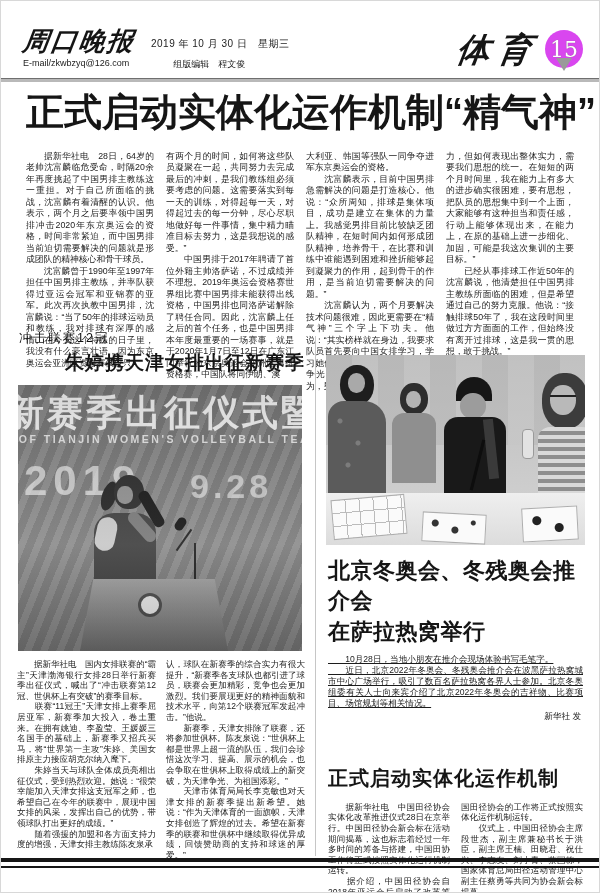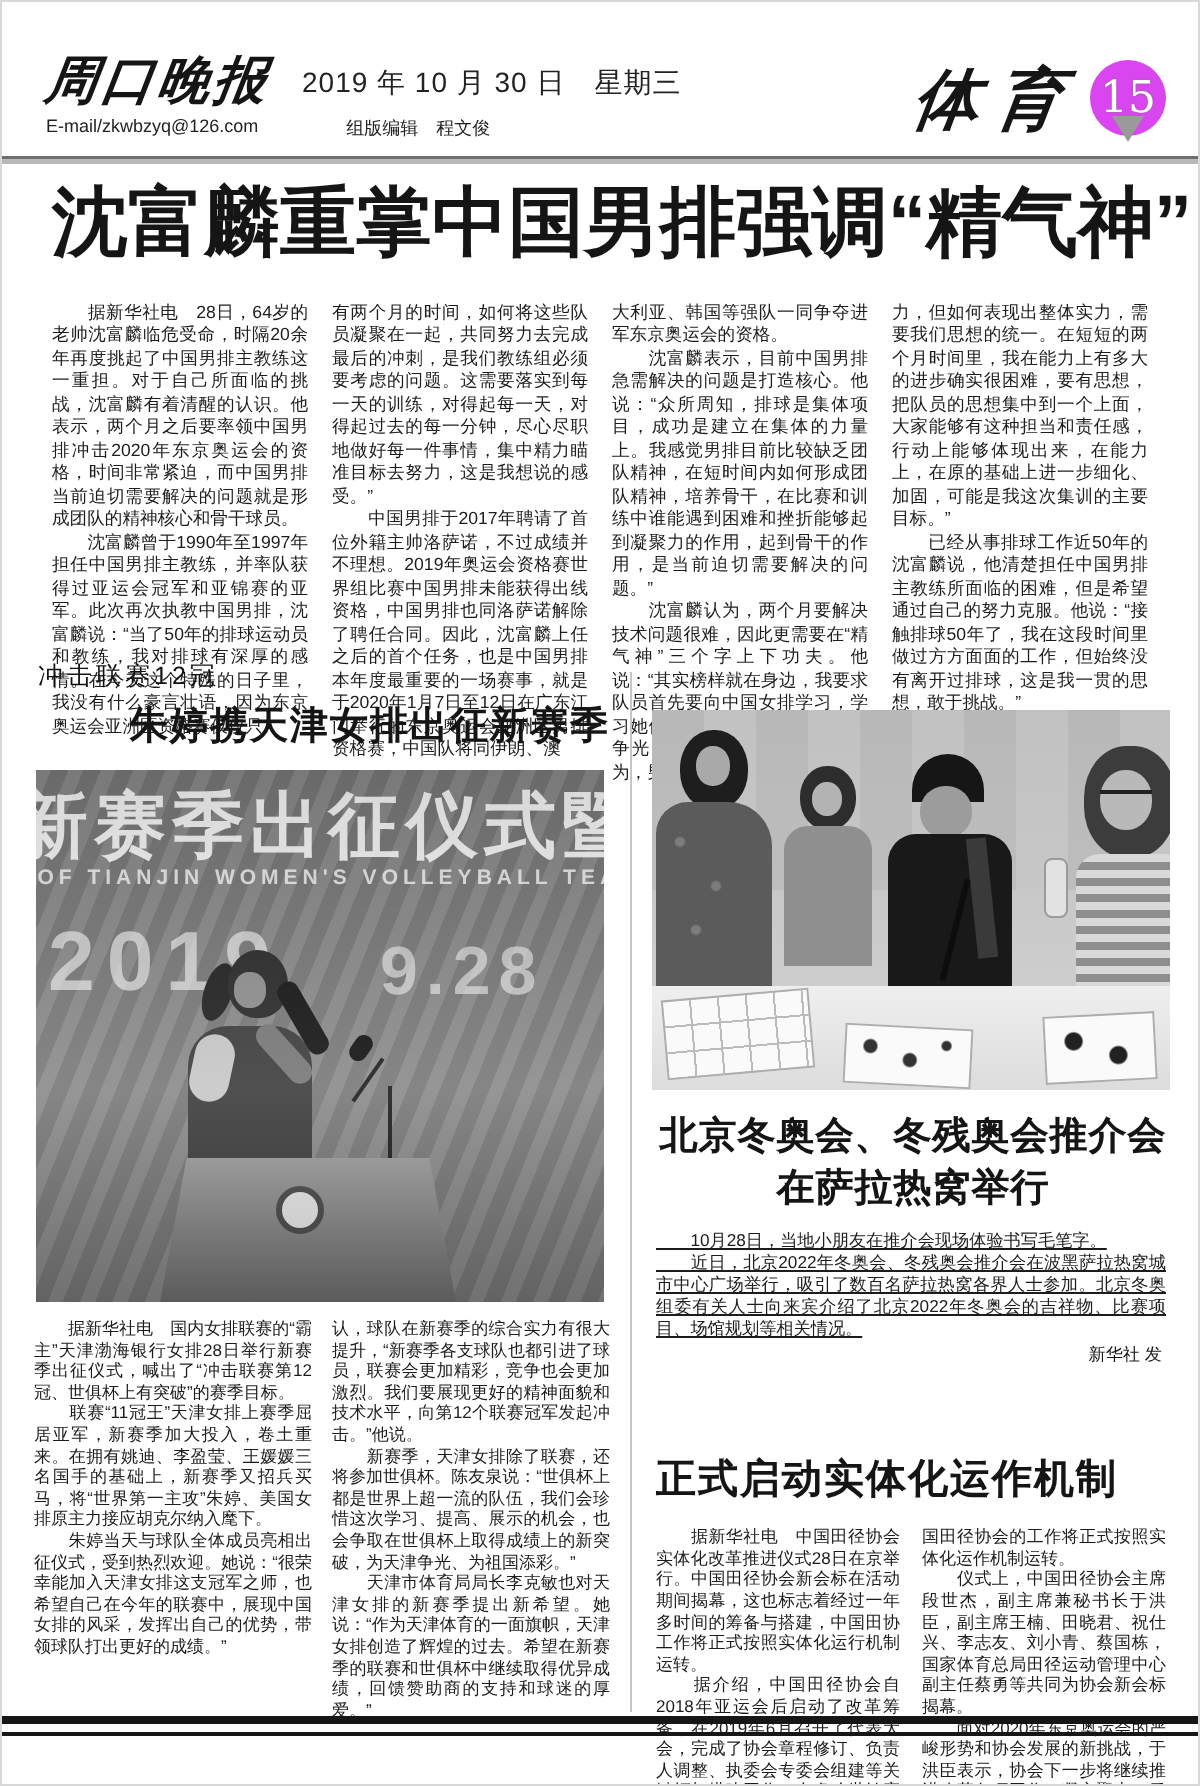--- a/index.html
+++ b/index.html
@@ -11,21 +11,21 @@
     border:1px solid #d8d8d8;
   }
   
   .masthead { position:absolute; top:27px; left:22px; right:16px; }
   .mast-left { float:left; }
   .mast-row1 { display:flex; align-items:flex-end; }
   .paper-name {
     font-family:"DejaVu Serif", serif; font-style:italic; font-weight:bold;
     font-size:26px; letter-spacing:2px; transform:skewX(-8deg); line-height:1;
   }
-  .mast-date { font-size:14px; color:#222; margin-left:16px; padding-bottom:3px; letter-spacing:0.5px; }
+  .mast-date { font-size:10px; color:#222; margin-left:16px; padding-bottom:3px; letter-spacing:0.5px; }
   .mast-row2 { display:flex; gap:44px; font-size:9px; color:#222; margin-top:4px; }
   .mast-right { float:right; display:flex; align-items:center; margin-top:2px; }
   .section-title {
     font-family:"DejaVu Serif", serif; font-style:italic; font-weight:bold;
     font-size:33px; letter-spacing:8px; transform:skewX(-8deg); margin-right:6px; line-height:1;
   }
   .page-badge {
     position:relative; width:38px; height:38px; border-radius:50%;
     background:#d946ef; color:#fff; font-size:22px; font-family:"DejaVu Serif", serif;
     display:flex; align-items:center; justify-content:center; z-index:3;
@@ -109,21 +109,21 @@
     background:repeating-linear-gradient(#d9d9d9 0 4px, #8e8e8e 4px 8px); border-radius:12px 12px 0 0; }
   .bottle { top:74px; left:196px; width:12px; height:30px; background:#e2e2e2; border:1px solid #9a9a9a; border-radius:4px; }
   .table { position:absolute; bottom:0; left:0; right:0; height:52px; background:linear-gradient(#efefef,#dcdcdc); }
   .paper { position:absolute; background:#fafafa; border:1px solid #adadad; }
   .paper.p1 { bottom:8px; left:6px; width:74px; height:40px; transform:rotate(-5deg);
     background-image:repeating-linear-gradient(90deg, transparent 0 13px, #bbb 13px 14px), repeating-linear-gradient(transparent 0 12px, #bbb 12px 13px); }
   .paper.p2 { bottom:2px; left:96px; width:64px; height:30px; transform:rotate(3deg);
     background-image:radial-gradient(circle at 12px 10px,#333 3px,transparent 4px), radial-gradient(circle at 32px 16px,#333 3px,transparent 4px), radial-gradient(circle at 50px 8px,#333 2px,transparent 3px); }
   .paper.p3 { bottom:4px; left:196px; width:56px; height:34px; transform:rotate(-3deg);
     background-image:radial-gradient(circle at 14px 12px,#222 4px,transparent 5px), radial-gradient(circle at 36px 20px,#222 4px,transparent 5px); }
-  .promo-headline { margin:11px 0 7px 2px; font-size:19px; font-weight:bold; line-height:1.38; letter-spacing:0.5px;text-align:center; }
+  .promo-headline { margin:11px 0 7px 2px; font-size:22px; font-weight:bold; line-height:1.38; letter-spacing:0.5px; }
   .promo-text { font-size:8.6px; line-height:11px; text-align:justify; color:#1c1c1c; margin:0 2px;text-decoration:underline; }
   .promo-text p { margin:0; }
   .credit { text-align:right; font-size:8.6px; margin:2px 4px 0 0; }
   .ath-headline { margin:16px 0 10px 2px; font-size:20px; font-weight:bold; line-height:1.32; letter-spacing:1px; }
   .ath-cols { display:flex; gap:11px; margin:0 2px; }
   .ath-cols .news-col { font-size:8.5px; line-height:10.6px; }
   
   .footer-rule { position:absolute; top:857px; left:0; right:0; height:10px;
     border-top:4px solid #161616; border-bottom:2px solid #161616; }
 </style>
@@ -144,21 +144,21 @@
       </div>
     </div>
     <div class="mast-right">
       <span class="section-title">体育</span>
       <div class="page-badge">15</div>
     </div>
   </div>
   <div class="header-rule"></div>
 
   <div class="lead">
-    <h1 class="lead-headline">沈富麟重掌中国男排强调“精气神”</h1>
+    <h1 class="lead-headline">正式启动实体化运作机制“精气神”</h1>
     <div class="lead-cols">
       <div class="news-col">
           <p>　　据新华社电　28日，64岁的老帅沈富麟临危受命，时隔20余年再度挑起了中国男排主教练这一重担。对于自己所面临的挑战，沈富麟有着清醒的认识。他表示，两个月之后要率领中国男排冲击2020年东京奥运会的资格，时间非常紧迫，而中国男排当前迫切需要解决的问题就是形成团队的精神核心和骨干球员。</p>
           <p>　　沈富麟曾于1990年至1997年担任中国男排主教练，并率队获得过亚运会冠军和亚锦赛的亚军。此次再次执教中国男排，沈富麟说：“当了50年的排球运动员和教练，我对排球有深厚的感情。在今天这个特殊的日子里，我没有什么豪言壮语，因为东京奥运会亚洲区资格赛仅仅只</p>
         </div>
       <div class="news-col">
           <p>有两个月的时间，如何将这些队员凝聚在一起，共同努力去完成最后的冲刺，是我们教练组必须要考虑的问题。这需要落实到每一天的训练，对得起每一天，对得起过去的每一分钟，尽心尽职地做好每一件事情，集中精力瞄准目标去努力，这是我想说的感受。”</p>
           <p>　　中国男排于2017年聘请了首位外籍主帅洛萨诺，不过成绩并不理想。2019年奥运会资格赛世界组比赛中国男排未能获得出线资格，中国男排也同洛萨诺解除了聘任合同。因此，沈富麟上任之后的首个任务，也是中国男排本年度最重要的一场赛事，就是于2020年1月7日至12日在广东江门举行的东京奥运会亚洲区男排资格赛，中国队将同伊朗、澳</p>
         </div>
       <div class="news-col">
@@ -198,20 +198,21 @@
         <div class="podium"></div>
         <div class="podium-logo"></div>
         <div class="vignette"></div>
       </div>
 
       <div class="tianjin-cols">
         <div class="news-col">
             <p>　　据新华社电　国内女排联赛的“霸主”天津渤海银行女排28日举行新赛季出征仪式，喊出了“冲击联赛第12冠、世俱杯上有突破”的赛季目标。</p>
             <p>　　联赛“11冠王”天津女排上赛季屈居亚军，新赛季加大投入，卷土重来。在拥有姚迪、李盈莹、王媛媛三名国手的基础上，新赛季又招兵买马，将“世界第一主攻”朱婷、美国女排原主力接应胡克尔纳入麾下。</p>
             <p>　　朱婷当天与球队全体成员亮相出征仪式，受到热烈欢迎。她说：“很荣幸能加入天津女排这支冠军之师，也希望自己在今年的联赛中，展现中国女排的风采，发挥出自己的优势，带领球队打出更好的成绩。”</p>
+            <p>　　随着强援的加盟和各方面支持力度的增强，天津女排主教练陈友泉承</p>
           </div>
         <div class="news-col">
             <p>认，球队在新赛季的综合实力有很大提升，“新赛季各支球队也都引进了球员，联赛会更加精彩，竞争也会更加激烈。我们要展现更好的精神面貌和技术水平，向第12个联赛冠军发起冲击。”他说。</p>
             <p>　　新赛季，天津女排除了联赛，还将参加世俱杯。陈友泉说：“世俱杯上都是世界上超一流的队伍，我们会珍惜这次学习、提高、展示的机会，也会争取在世俱杯上取得成绩上的新突破，为天津争光、为祖国添彩。”</p>
             <p>　　天津市体育局局长李克敏也对天津女排的新赛季提出新希望。她说：“作为天津体育的一面旗帜，天津女排创造了辉煌的过去。希望在新赛季的联赛和世俱杯中继续取得优异成绩，回馈赞助商的支持和球迷的厚爱。”</p>
           </div>
       </div>
     </div>
 
     <div class="v-divider"></div>

